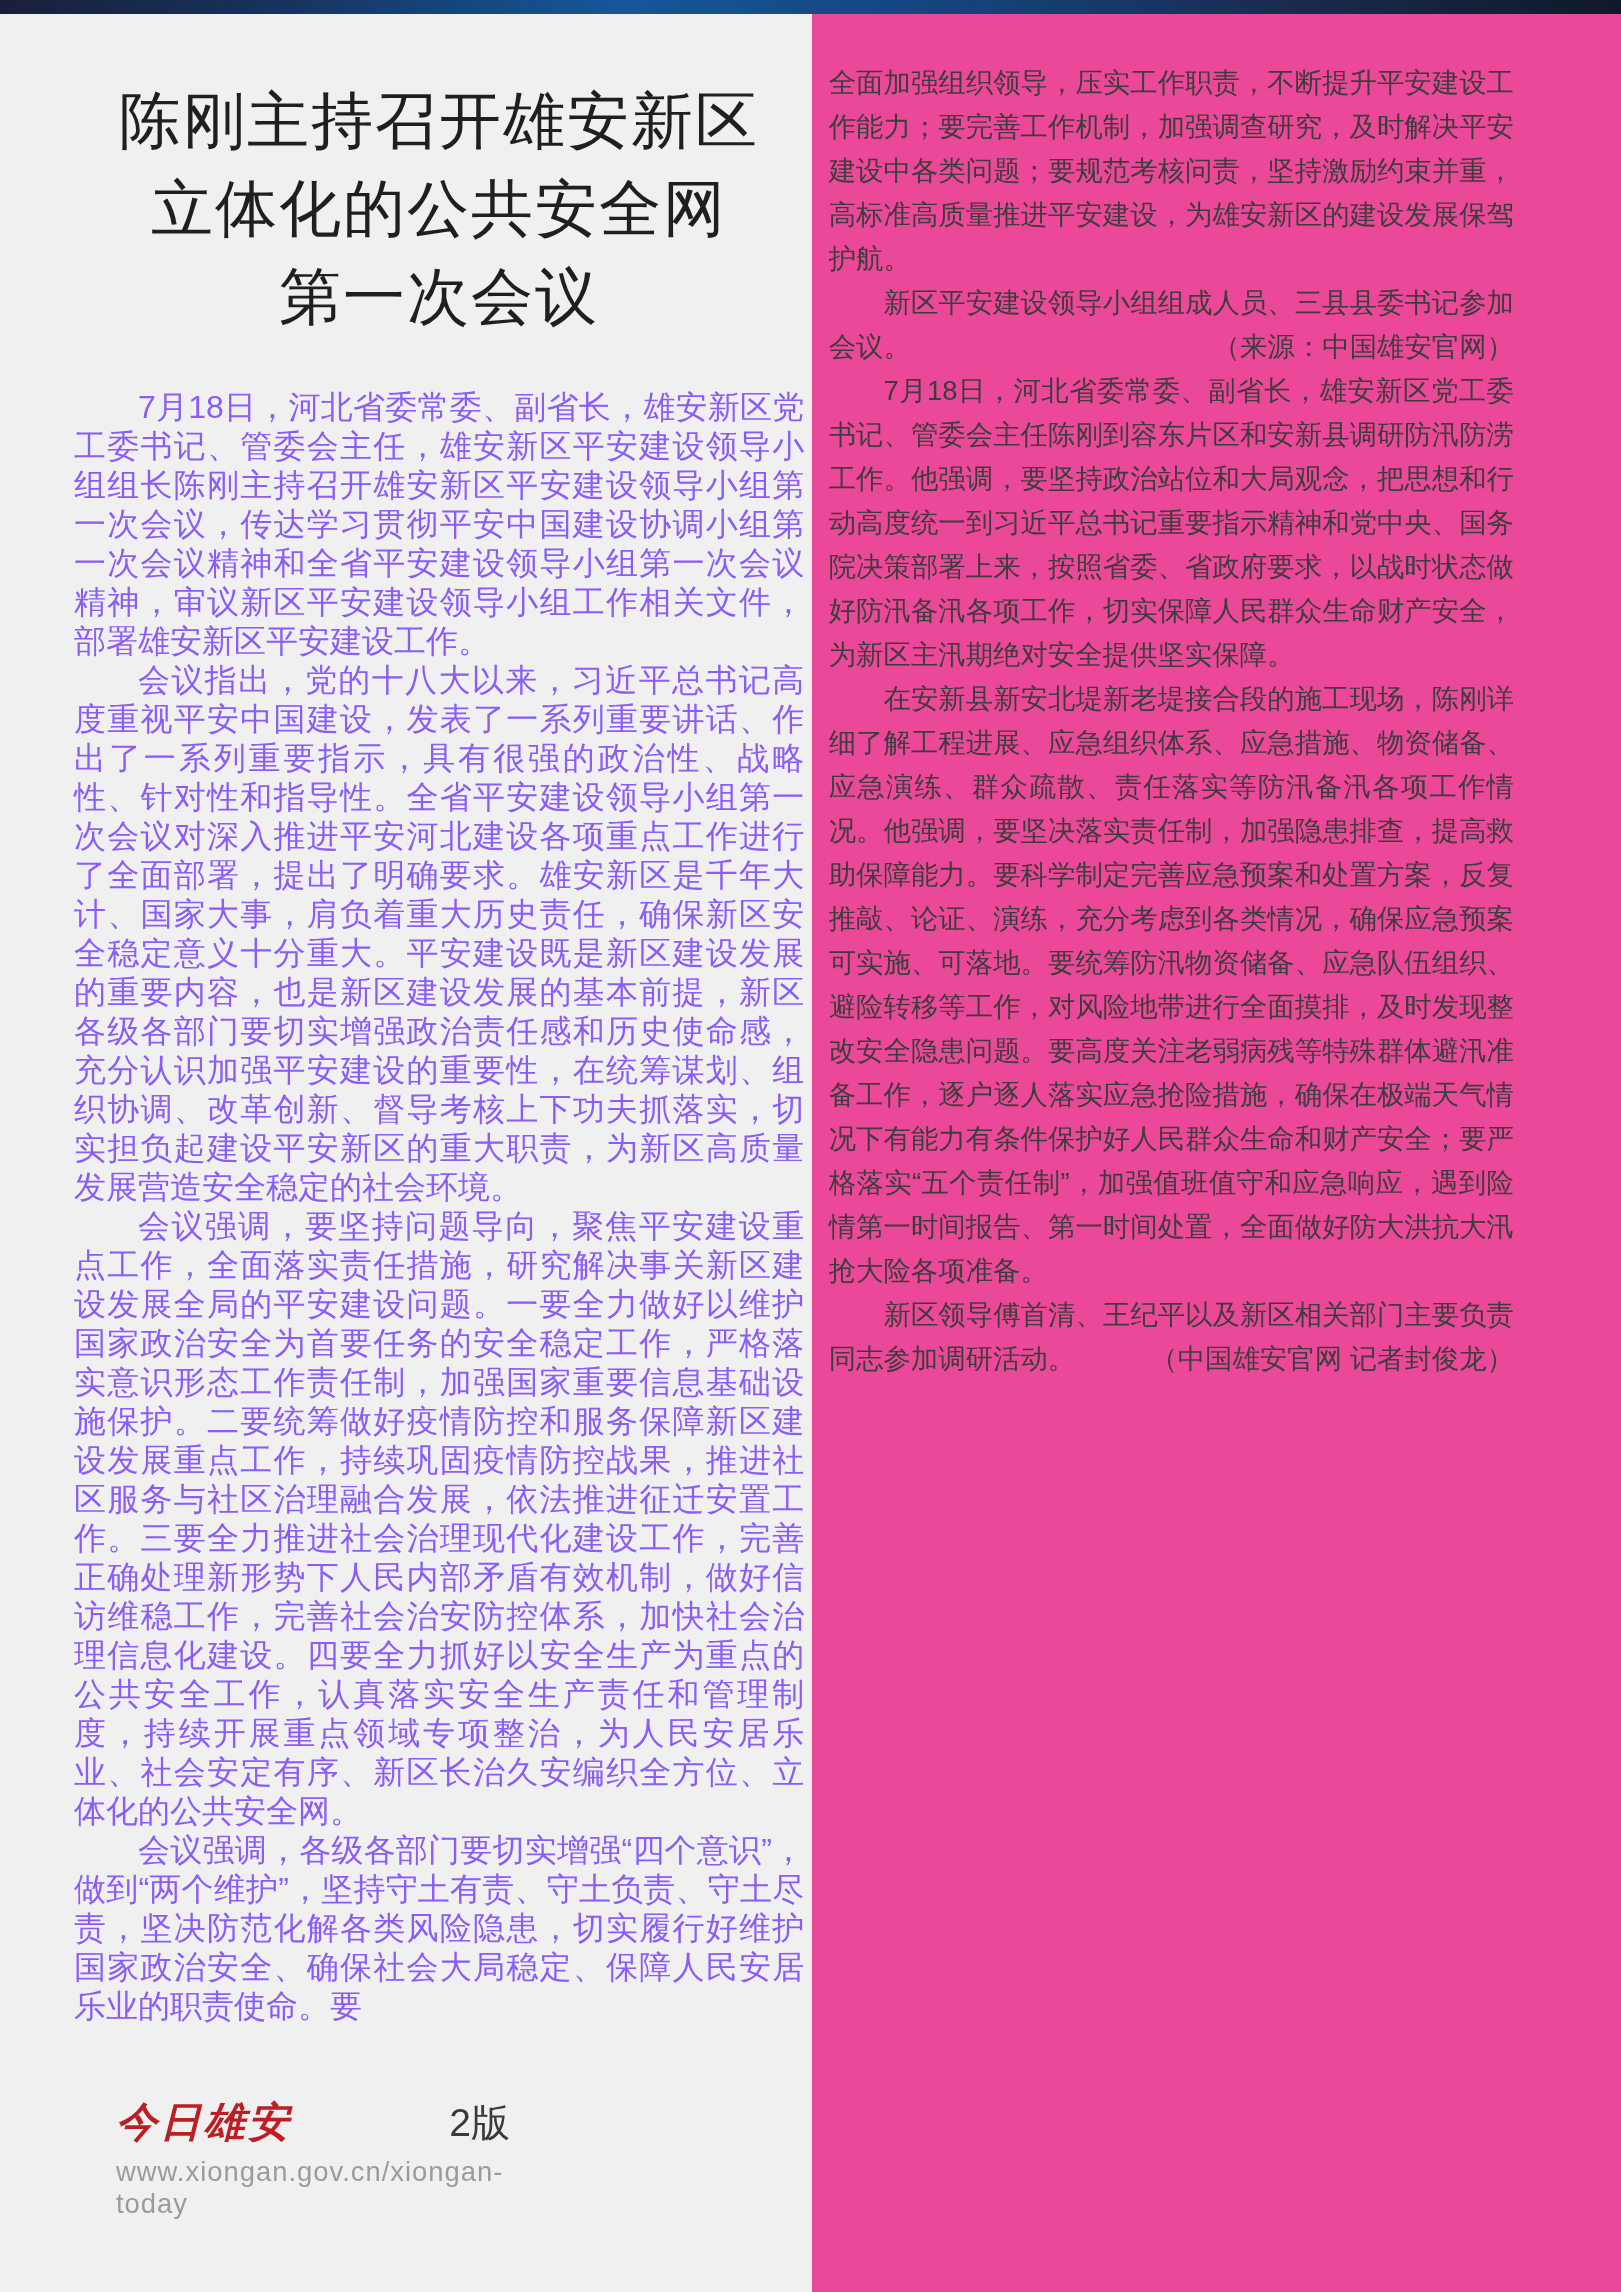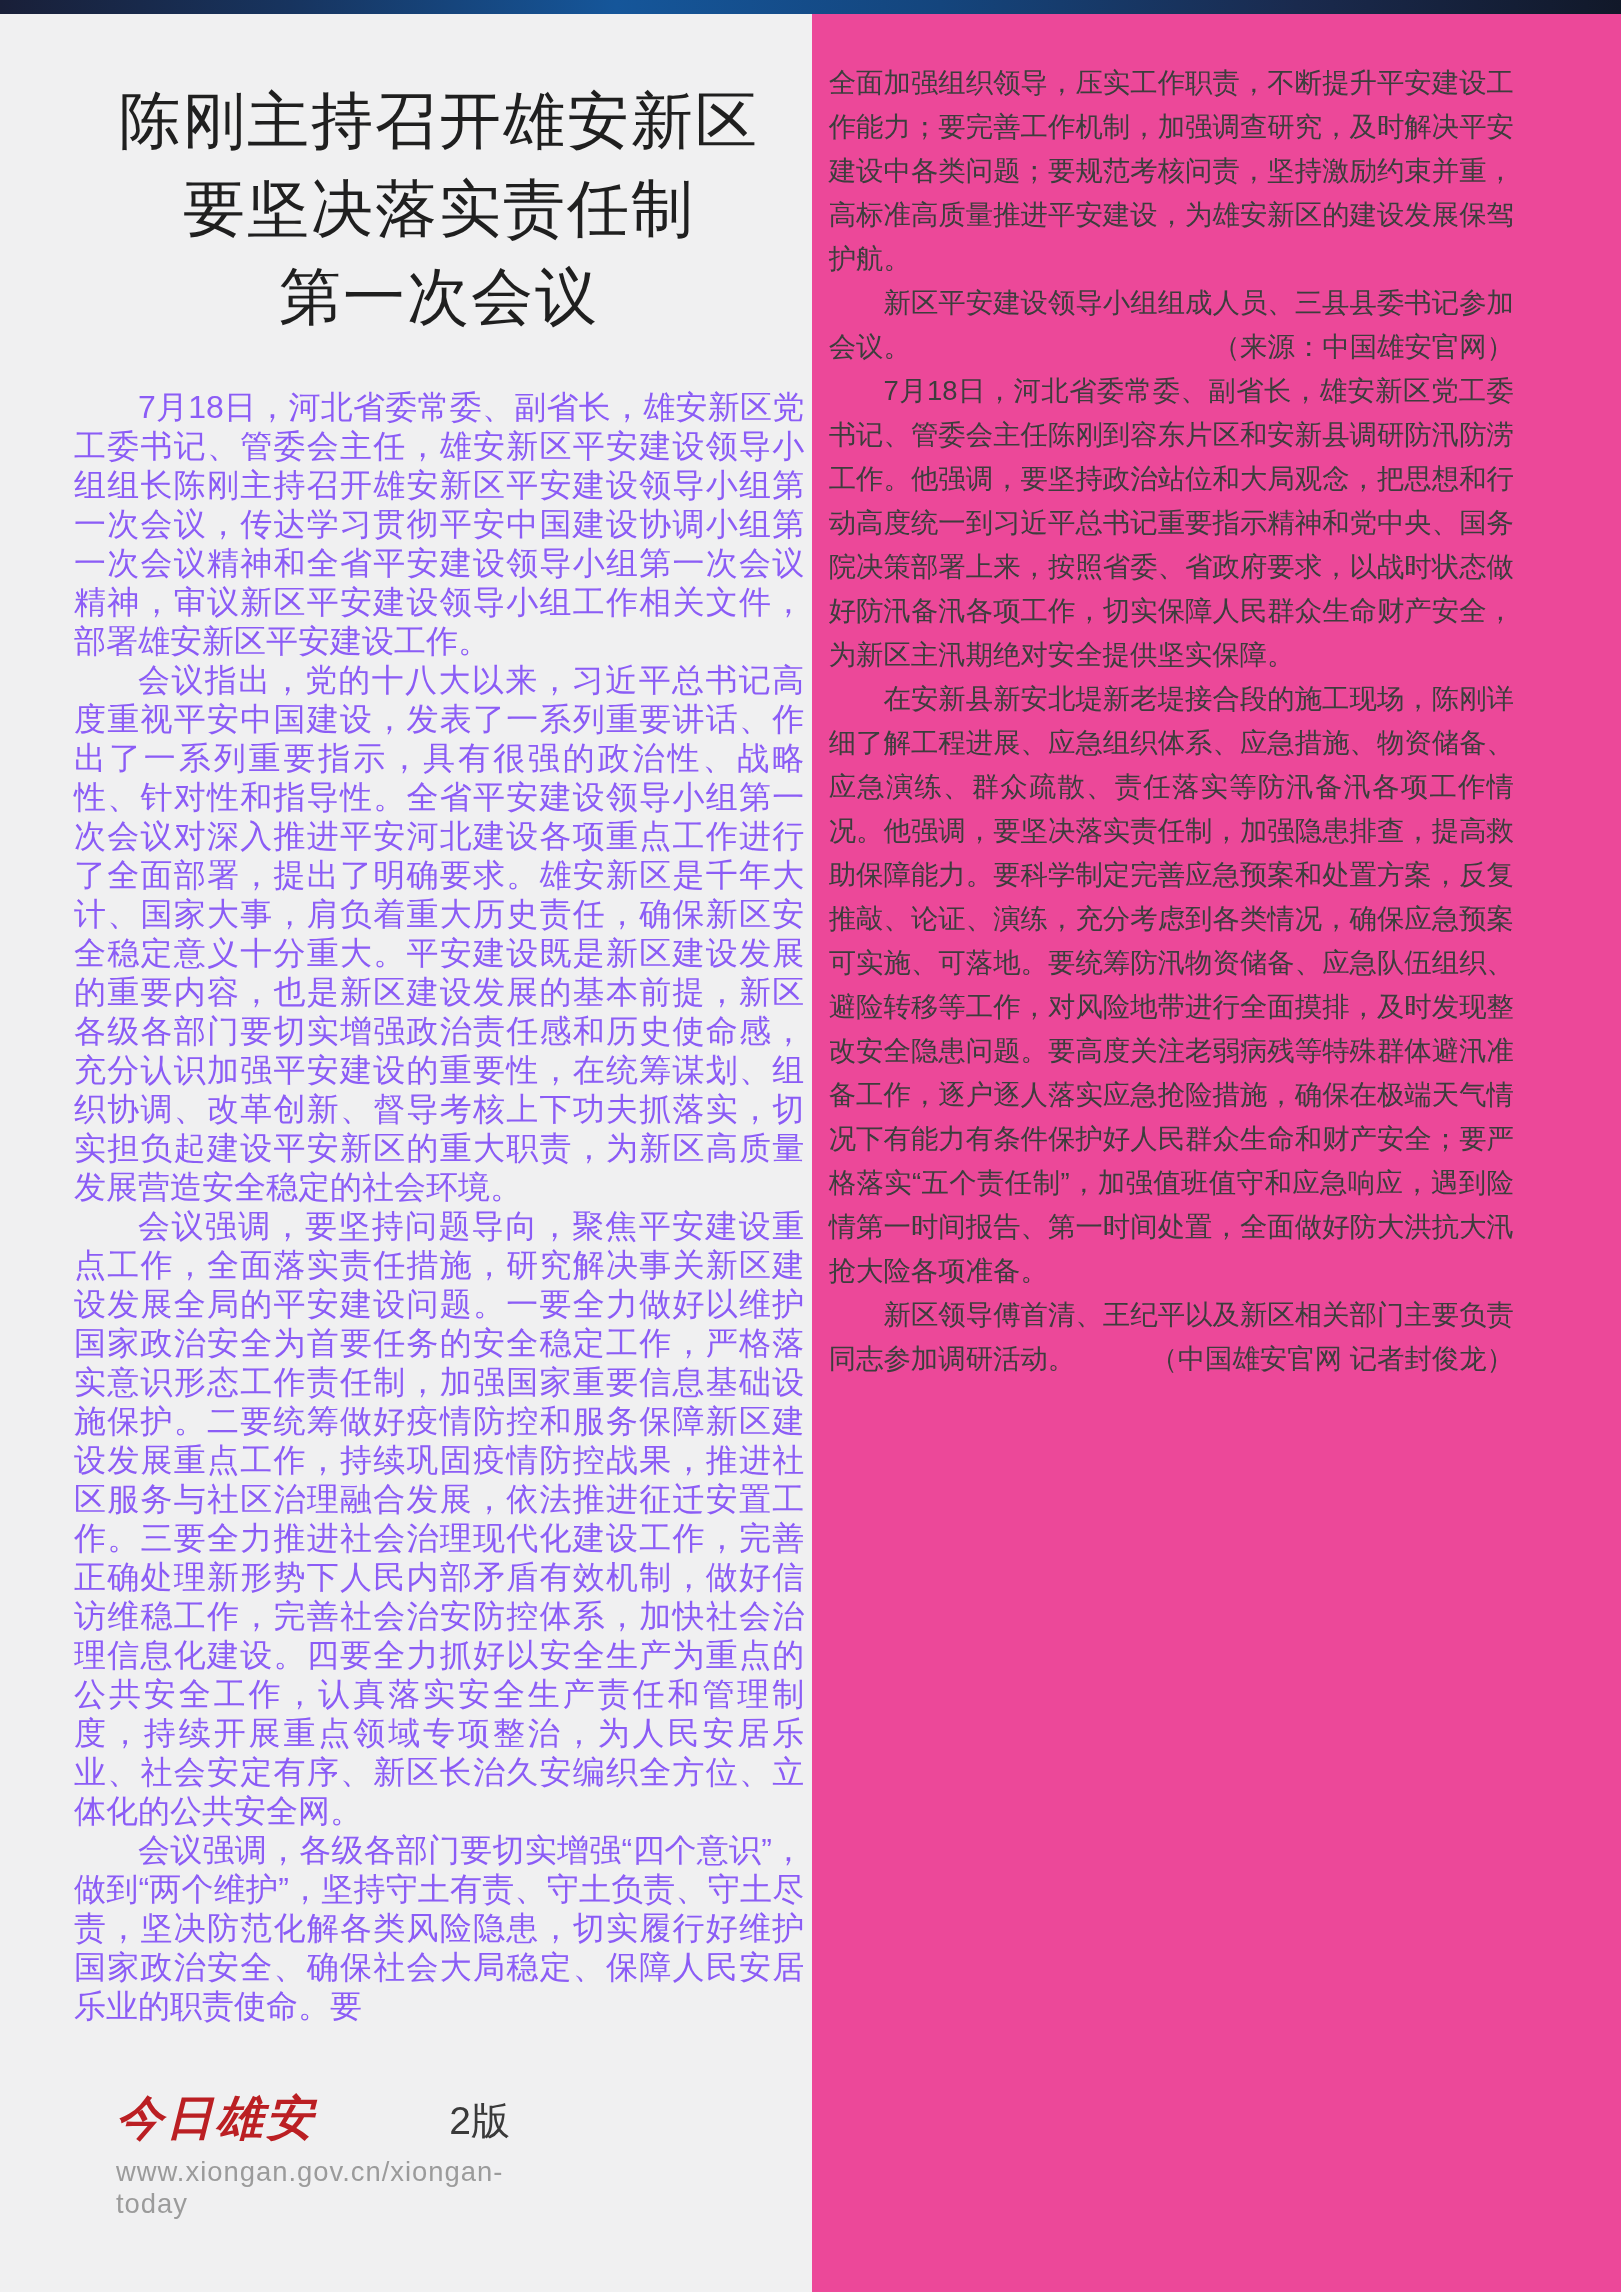--- a/index.html
+++ b/index.html
@@ -98,21 +98,21 @@
   }
   .footer-row {
     display: flex;
     justify-content: space-between;
     align-items: baseline;
   }
   .masthead-logo {
     font-family: "Liberation Serif", "DejaVu Serif", serif;
     font-weight: 700;
     font-style: italic;
-    font-size: 47px;
+    font-size: 41px;
     letter-spacing: 2.9px;
     color: #bb1f23;
   }
   .page-num {
     font-size: 39px;
     color: #3a3a3a;
   }
   .footer-url {
     margin-top: 5.9px;
     font-size: 27.4px;
@@ -126,21 +126,21 @@
 <div class="page">
 
   <div class="top-bar"></div>
 
   <div class="columns">
 
     <div class="col-left">
 
       <h1 class="headline headline-left">
         <span>陈刚主持召开雄安新区</span>
-        <span>要坚决落实责任制</span>
+        <span>立体化的公共安全网</span>
         <span>第一次会议</span>
       </h1>
 
       <div class="body-left">
         <p class="para indent">7月18日，河北省委常委、副省长，雄安新区党工委书记、管委会主任，雄安新区平安建设领导小组组长陈刚主持召开雄安新区平安建设领导小组第一次会议，传达学习贯彻平安中国建设协调小组第一次会议精神和全省平安建设领导小组第一次会议精神，审议新区平安建设领导小组工作相关文件，部署雄安新区平安建设工作。</p>
         <p class="para indent">会议指出，党的十八大以来，习近平总书记高度重视平安中国建设，发表了一系列重要讲话、作出了一系列重要指示，具有很强的政治性、战略性、针对性和指导性。全省平安建设领导小组第一次会议对深入推进平安河北建设各项重点工作进行了全面部署，提出了明确要求。雄安新区是千年大计、国家大事，肩负着重大历史责任，确保新区安全稳定意义十分重大。平安建设既是新区建设发展的重要内容，也是新区建设发展的基本前提，新区各级各部门要切实增强政治责任感和历史使命感，充分认识加强平安建设的重要性，在统筹谋划、组织协调、改革创新、督导考核上下功夫抓落实，切实担负起建设平安新区的重大职责，为新区高质量发展营造安全稳定的社会环境。</p>
         <p class="para indent">会议强调，要坚持问题导向，聚焦平安建设重点工作，全面落实责任措施，研究解决事关新区建设发展全局的平安建设问题。一要全力做好以维护国家政治安全为首要任务的安全稳定工作，严格落实意识形态工作责任制，加强国家重要信息基础设施保护。二要统筹做好疫情防控和服务保障新区建设发展重点工作，持续巩固疫情防控战果，推进社区服务与社区治理融合发展，依法推进征迁安置工作。三要全力推进社会治理现代化建设工作，完善正确处理新形势下人民内部矛盾有效机制，做好信访维稳工作，完善社会治安防控体系，加快社会治理信息化建设。四要全力抓好以安全生产为重点的公共安全工作，认真落实安全生产责任和管理制度，持续开展重点领域专项整治，为人民安居乐业、社会安定有序、新区长治久安编织全方位、立体化的公共安全网。</p>
         <p class="para indent">会议强调，各级各部门要切实增强“四个意识”，做到“两个维护”，坚持守土有责、守土负责、守土尽责，坚决防范化解各类风险隐患，切实履行好维护国家政治安全、确保社会大局稳定、保障人民安居乐业的职责使命。要</p>
       </div>
 

